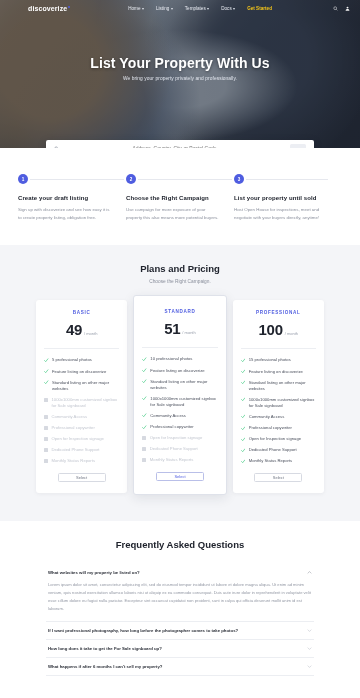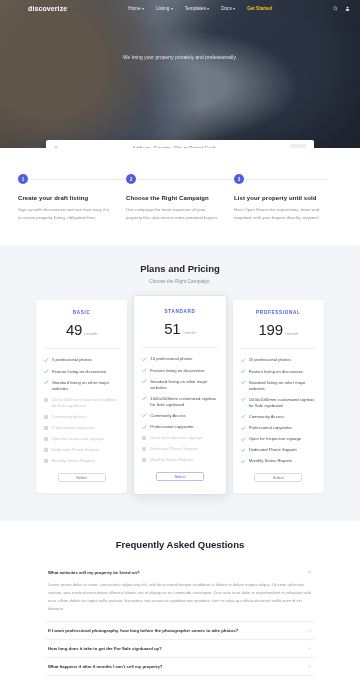--- a/index.html
+++ b/index.html
@@ -98,21 +98,21 @@
   .plan {
     background: #ffffff; border-radius: 3px; flex: 1;
     padding: 10px 8px 11px; box-shadow: 0 1px 4px rgba(30,36,54,.06);
   }
   .plan.featured {
     border: 1px solid #dfe2ea; box-shadow: 0 3px 12px rgba(30,36,54,.10);
     padding: 13px 8px 13px; margin-top: -5px;
   }
   .plan-name { font-size: 4.6px; font-weight: 700; letter-spacing: .7px; text-align: center; color: #4f5de0; }
   .plan-price { text-align: center; margin-top: 6px; }
-  .plan-amount { font-size: 15px; font-weight: 400; color: #20242e; letter-spacing: -.3px; }
+  .plan-amount { font-size: 15px; font-weight: 700; color: #20242e; letter-spacing: -.3px; }
   .plan-per { font-size: 4px; color: #9aa0ad; margin-left: 2px; }
   .plan-divider { height: 1px; background: #eceef2; margin: 9px 0 8px; }
   .feat { display: flex; align-items: flex-start; gap: 3.5px; margin-bottom: 5px; }
   .feat-txt { font-size: 4.2px; line-height: 1.45; color: #4a4f5c; }
   .feat.off .feat-txt { color: #c3c7d0; }
   .tick { width: 4.5px; height: 4.5px; flex: 0 0 auto; margin-top: .5px; }
   .sq { width: 4px; height: 4px; flex: 0 0 auto; margin-top: 1px; background: #d6d9e0; border-radius: .5px; }
   .plan-btn {
     display: block; margin: 9px auto 0; width: 48px; height: 9px;
     border: 1px solid #d7dae2; border-radius: 1.5px; background: #fff;
@@ -171,20 +171,21 @@
         <line x1="10.4" y1="10.4" x2="14" y2="14" stroke="#fff" stroke-width="1.6"></line>
       </svg>
       <svg class="ticon" viewBox="0 0 16 16">
         <circle cx="8" cy="5" r="3" fill="#fff"></circle>
         <path d="M2 15c0-3.3 2.7-5.5 6-5.5s6 2.2 6 5.5z" fill="#fff"></path>
       </svg>
     </div>
   </div>
 
   <div class="hero-copy">
+    <h1 class="hero-title">List Your Property With Us</h1>
     <p class="hero-sub">We bring your property privately and professionally.</p>
   </div>
 
   <div class="searchwrap">
     <svg class="search-icon" viewBox="0 0 16 16">
       <circle cx="7" cy="7" r="4.2" fill="none" stroke="#6d7484" stroke-width="1.6"></circle>
       <line x1="10.4" y1="10.4" x2="14" y2="14" stroke="#6d7484" stroke-width="1.6"></line>
     </svg>
     <input class="search-input" placeholder="Address, Country, City or Postal Code" style="">
     <div class="search-btn"></div>
@@ -318,21 +319,21 @@
      </div>
         <div class="feat off">
        <span class="sq"></span>
        <span class="feat-txt">Monthly Status Reports</span>
      </div>
        <button class="plan-btn">Select</button>
      </div>
       <div class="plan ">
        <div class="plan-name">PROFESSIONAL</div>
        <div class="plan-price">
-         <span class="plan-amount">199</span><span class="plan-per">/ month</span>
+         <span class="plan-amount">100</span><span class="plan-per">/ month</span>
        </div>
        <div class="plan-divider"></div>
        <div class="feat ">
        <svg class="tick" viewBox="0 0 16 16">
             <path d="M2 9l4 4 8-10" fill="none" stroke="#3dc97f" stroke-width="2.4" stroke-linecap="round" stroke-linejoin="round"></path>
           </svg>
        <span class="feat-txt">15 professional photos</span>
      </div>
         <div class="feat ">
        <svg class="tick" viewBox="0 0 16 16">

